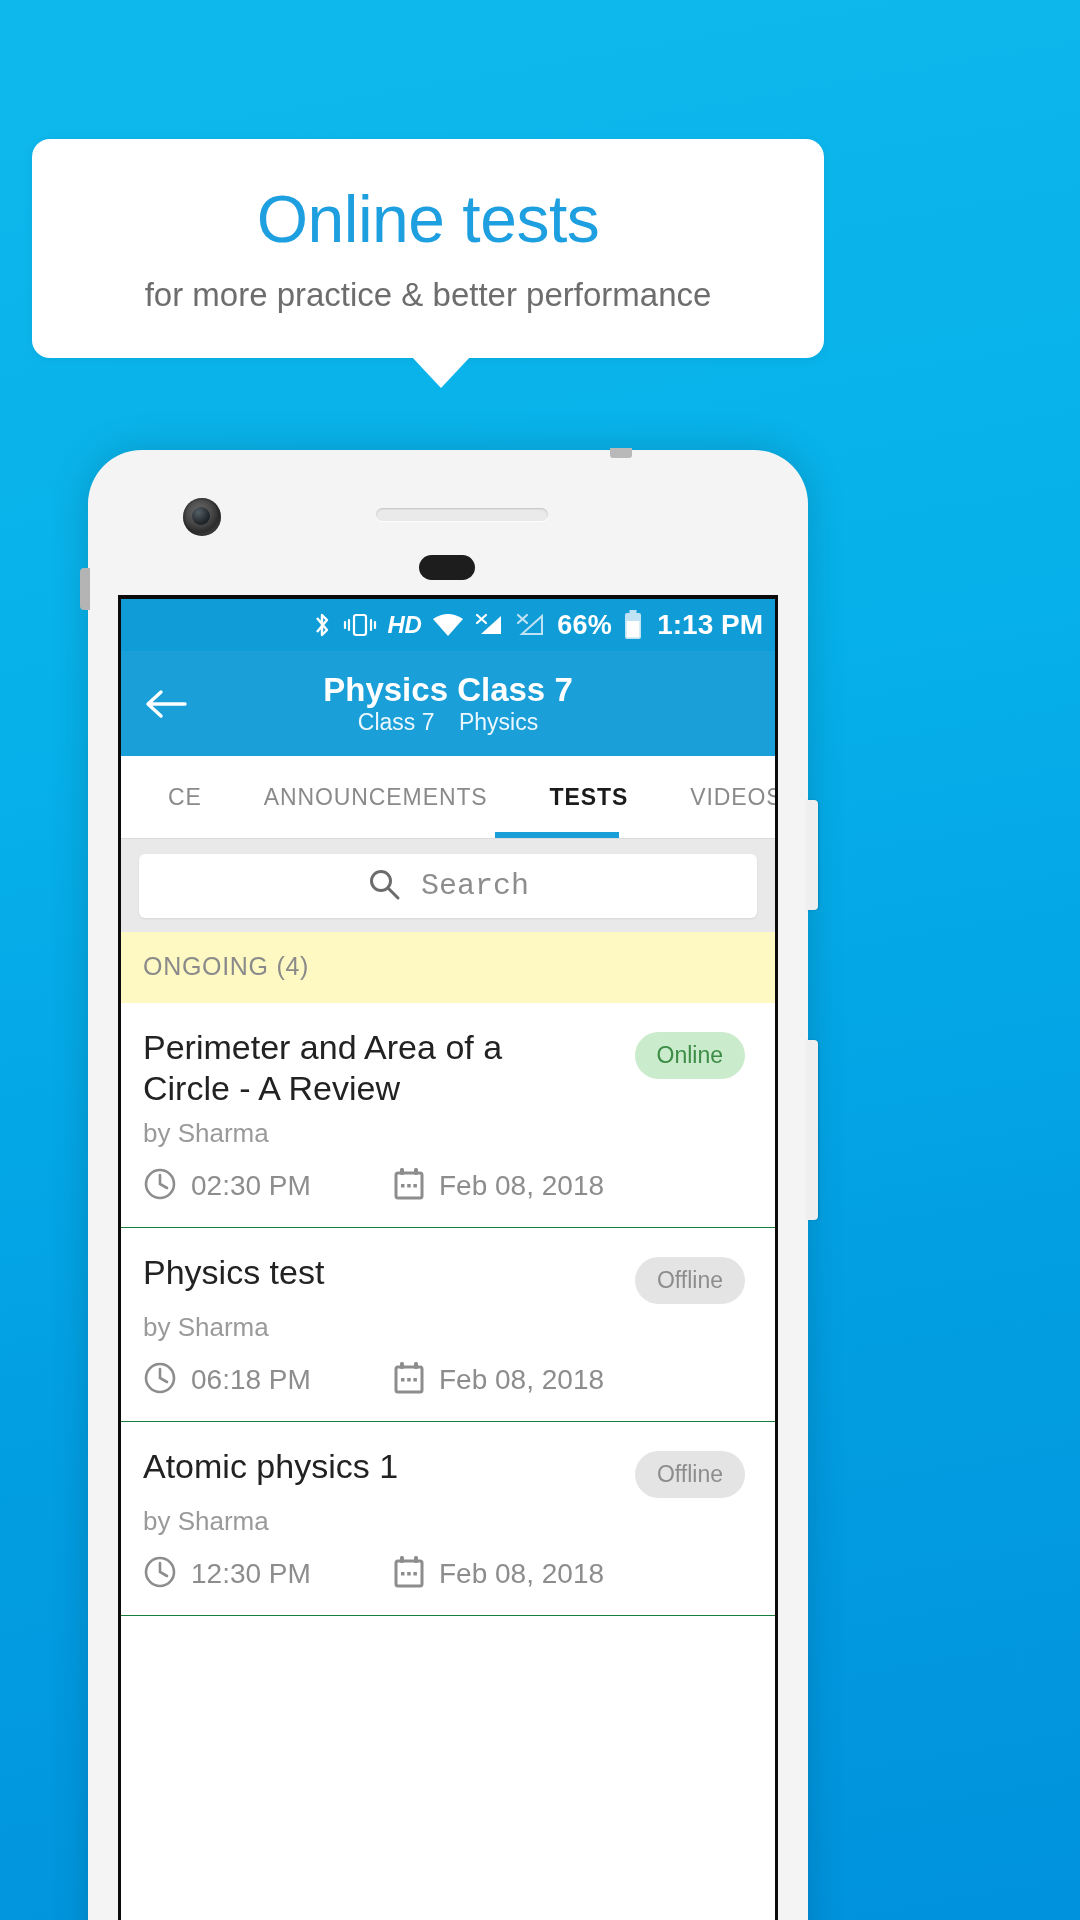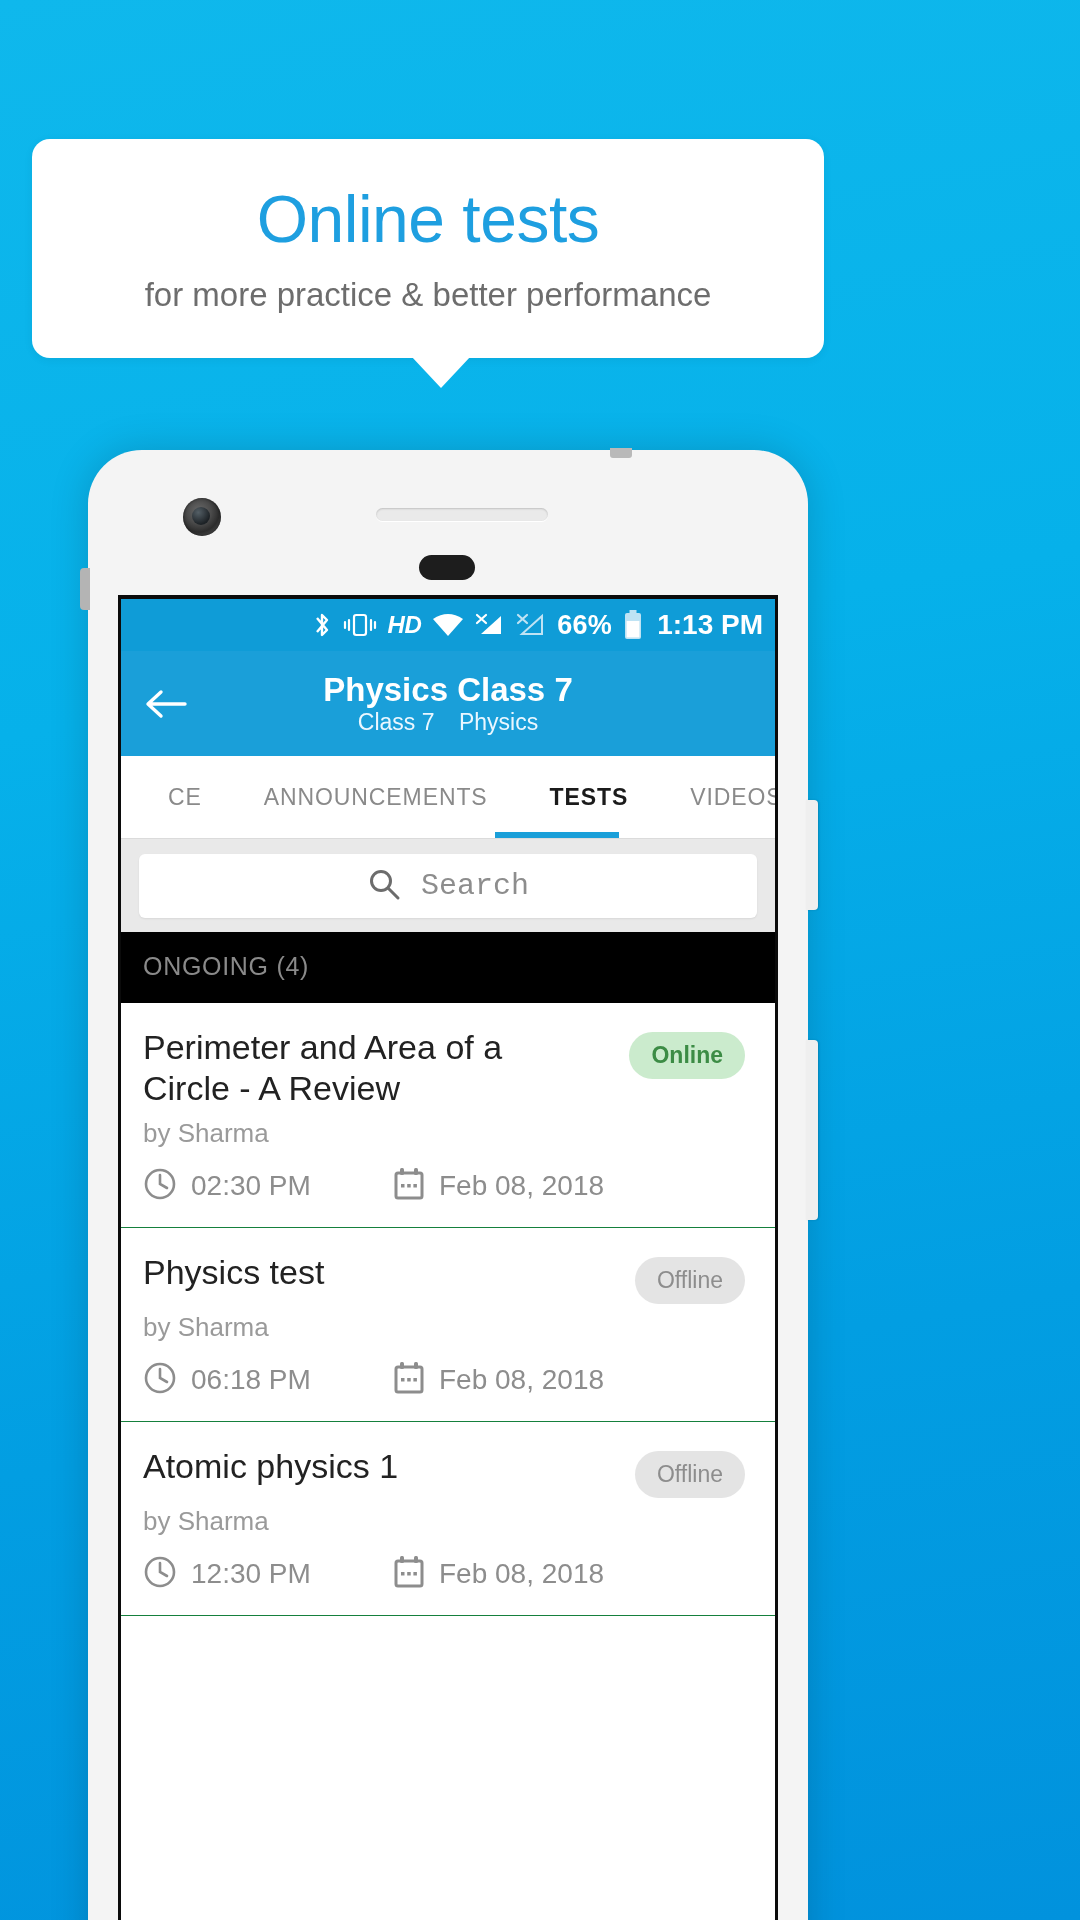--- a/index.html
+++ b/index.html
@@ -174,21 +174,21 @@
     border-radius:6px;
     display:flex; align-items:center; justify-content:center;
     gap:20px;
     box-shadow:0 1px 2px rgba(0,0,0,0.08);
     cursor:text;
     font-family:Liberation Mono, monospace;
   }
   .search-placeholder { font-size:30px; color:#8d8d8d; }
 
   .section-head {
-    background:#000000;
+    background:#fef9c3;
     padding:20px 0 22px 22px;
     font-size:25px; color:#8a8a8a;
     letter-spacing:0.7px;
   }
 
   
   .list { background:#ffffff; }
   .list-item {
     padding:24px 30px 22px 22px;
     border-bottom:1px solid #15803d;
@@ -200,21 +200,21 @@
     font-size:34px; color:#222222; font-weight:400;
     line-height:1.22; max-width:430px;
   }
   .badge {
     font-size:23px;
     padding:10px 22px;
     border-radius:24px;
     white-space:nowrap;
     margin-top:5px;
   }
-  .badge.online { background:#cbebcd; color:#3c8c45;font-weight:bold; }
+  .badge.online { background:#cbebcd; color:#3c8c45; }
   .badge.offline { background:#e4e4e4; color:#8d8d8d; }
   .item-author { font-size:26px; color:#9a9a9a; margin-top:8px; }
   .item-meta { display:flex; align-items:center; margin-top:18px; }
   .meta-cell { display:flex; align-items:center; gap:14px; }
   .meta-cell.time { width:250px; }
   .meta-text { font-size:28px; color:#8d8d8d; }
 </style>
 </head>
 <body>
 

